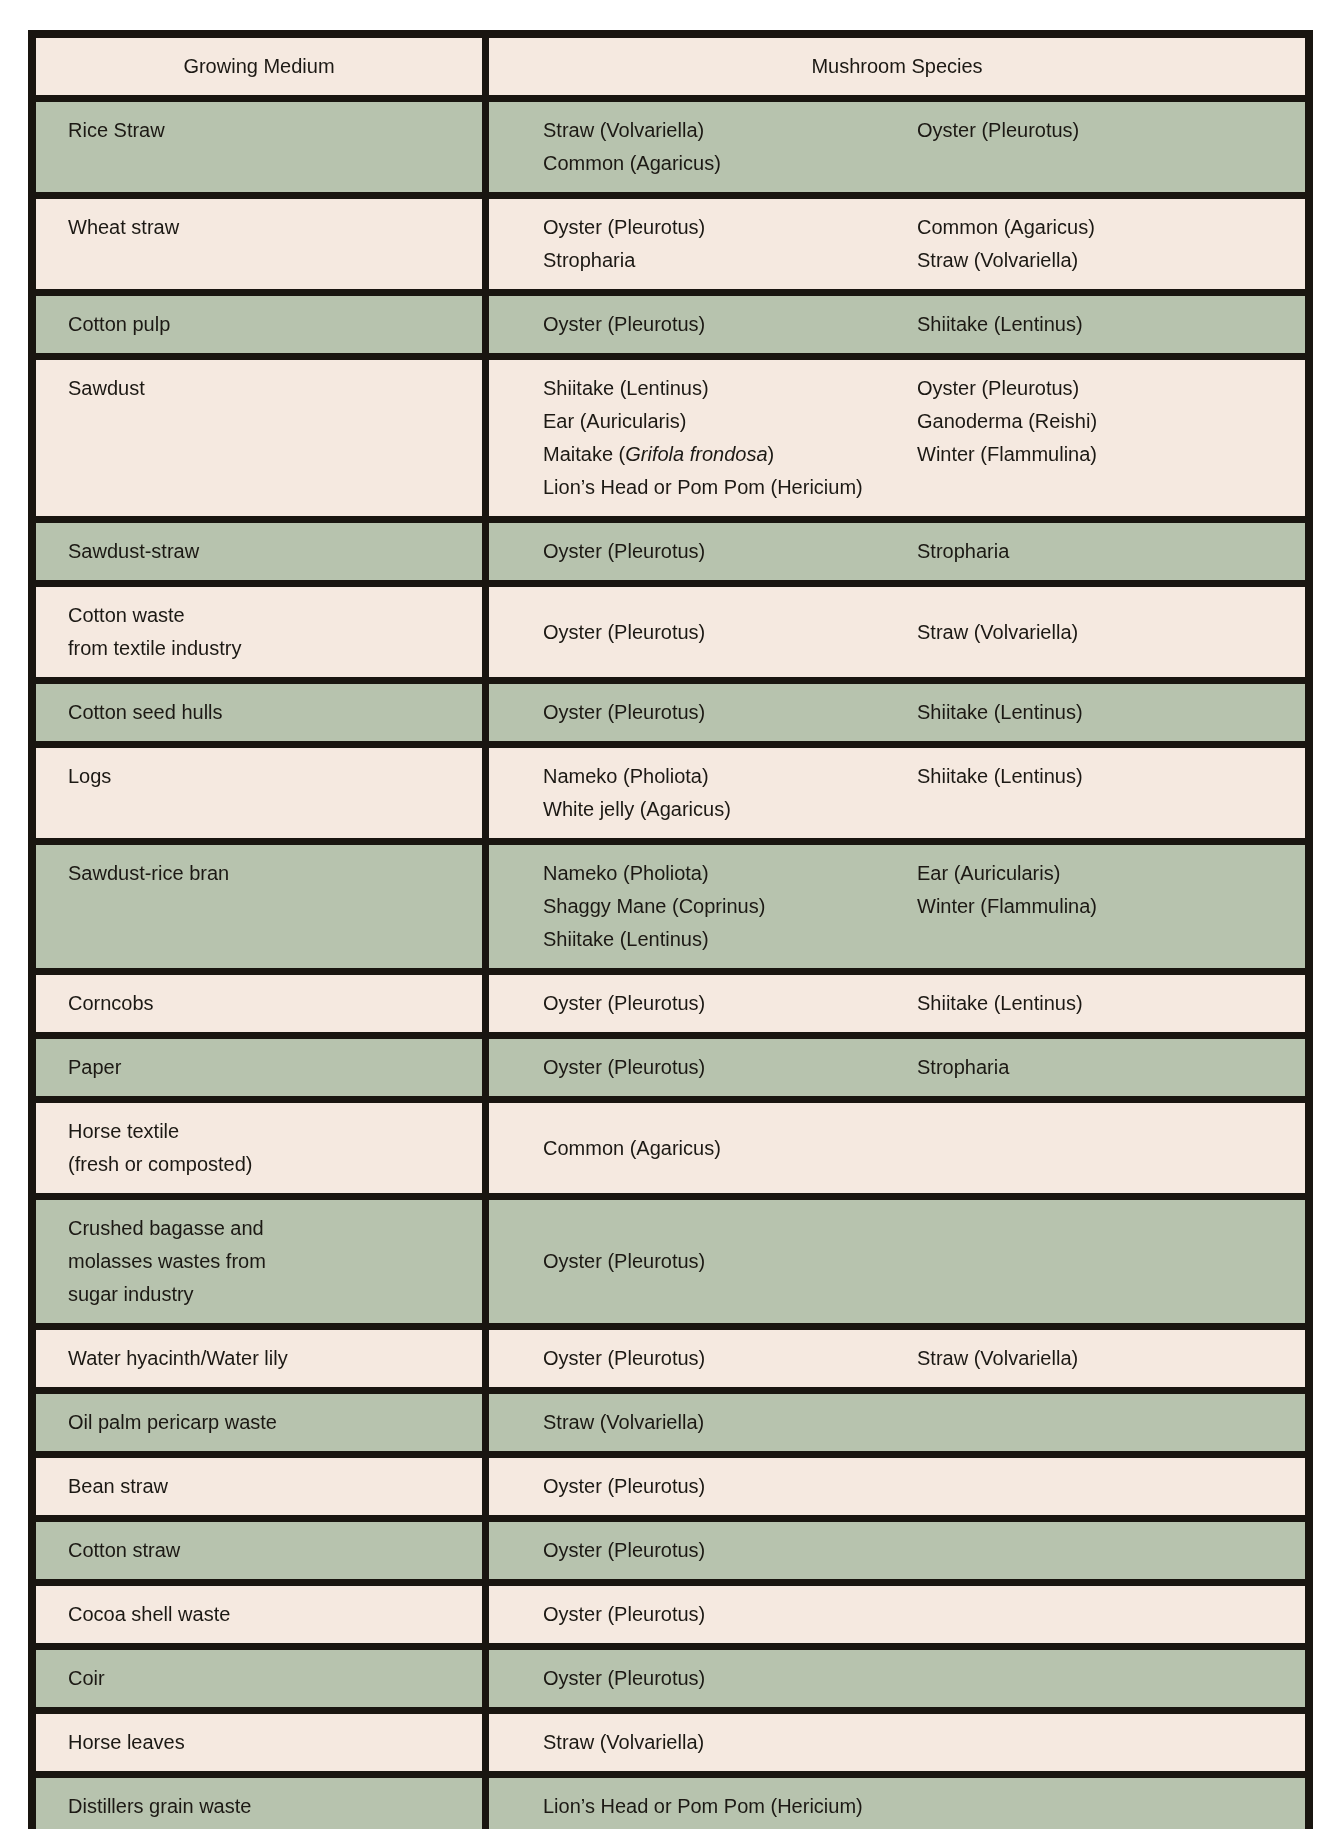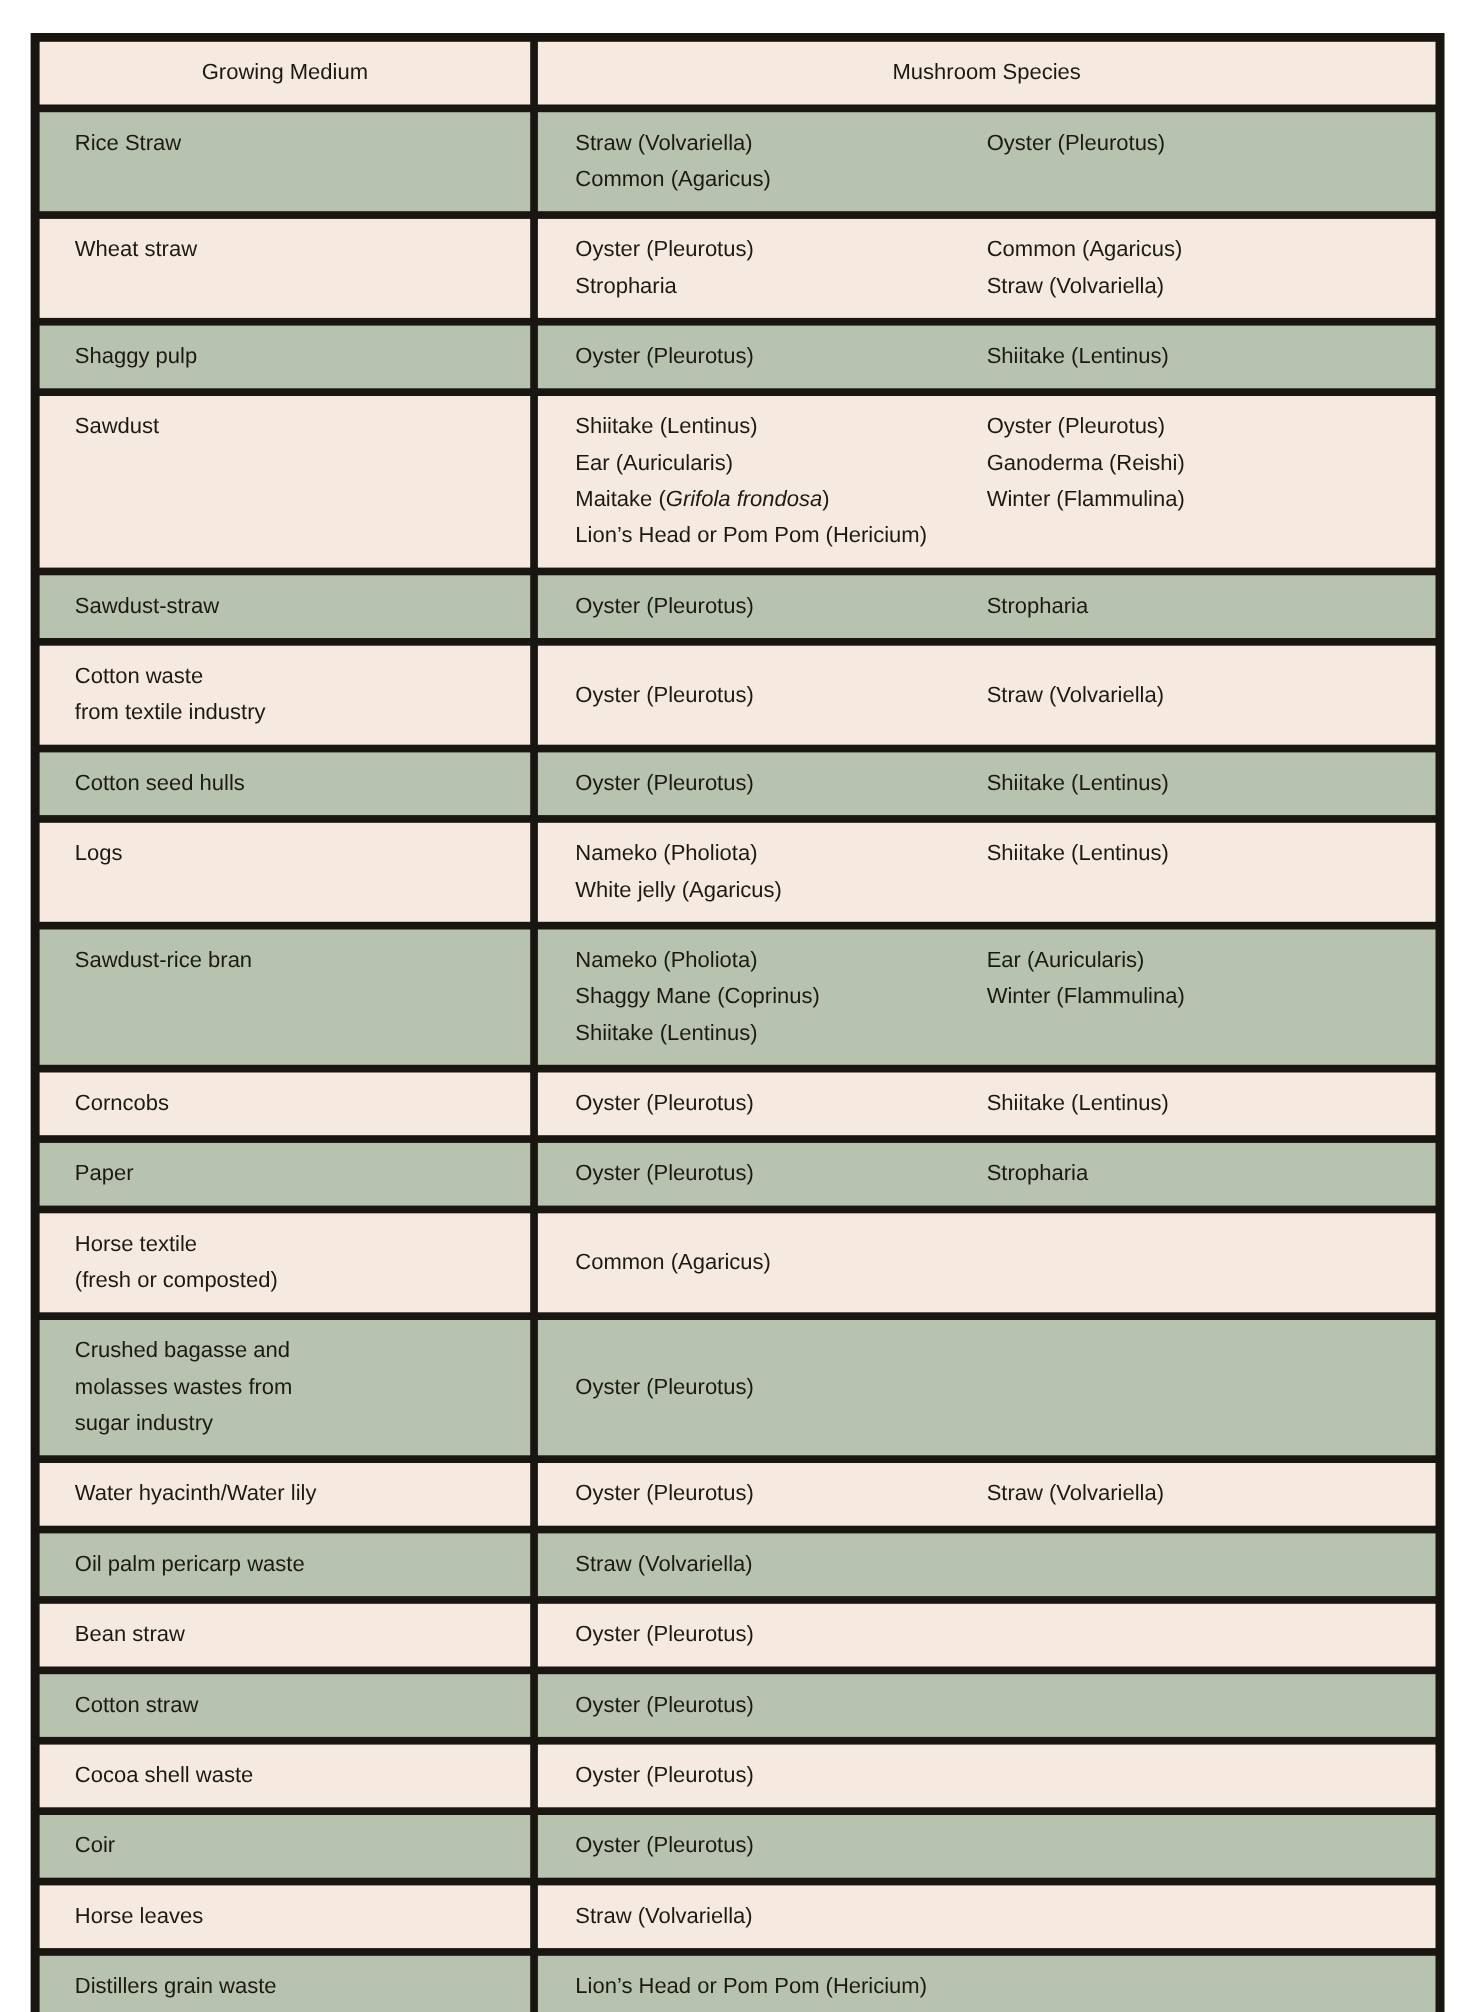--- a/index.html
+++ b/index.html
@@ -42,21 +42,21 @@
     display:flex;
     flex-direction:column;
     justify-content:flex-start;
   }
   .species-cell{
     padding:12px 10px 12px 34px;
     display:grid;
     grid-template-columns:374px 1fr;
     align-content:center;
   }
-  .sp-col{align-self:start;}
+  .sp-col{align-self:start;margin-left:20px;}
   .sp-line,.m-line{white-space:nowrap;}
   .sp-line i{font-style:italic;}
 </style>
 </head>
 <body>
 
 <div class="page">
   <div class="tbl">
     <div class="cell header">Growing Medium</div>
     <div class="cell header">Mushroom Species</div>
@@ -79,21 +79,21 @@
         <div class="sp-col">
           <div class="sp-line">Oyster (Pleurotus)</div>
           <div class="sp-line">Stropharia</div>
         </div>
         <div class="sp-col">
           <div class="sp-line">Common (Agaricus)</div>
           <div class="sp-line">Straw (Volvariella)</div>
         </div>
       </div>
       <div class="cell medium-cell green">
-        <div class="m-line">Shaggy pulp</div>
+        <div class="m-line">Cotton pulp</div>
       </div>
       <div class="cell species-cell green">
         <div class="sp-col">
           <div class="sp-line">Oyster (Pleurotus)</div>
         </div>
         <div class="sp-col">
           <div class="sp-line">Shiitake (Lentinus)</div>
         </div>
       </div>
       <div class="cell medium-cell cream">

